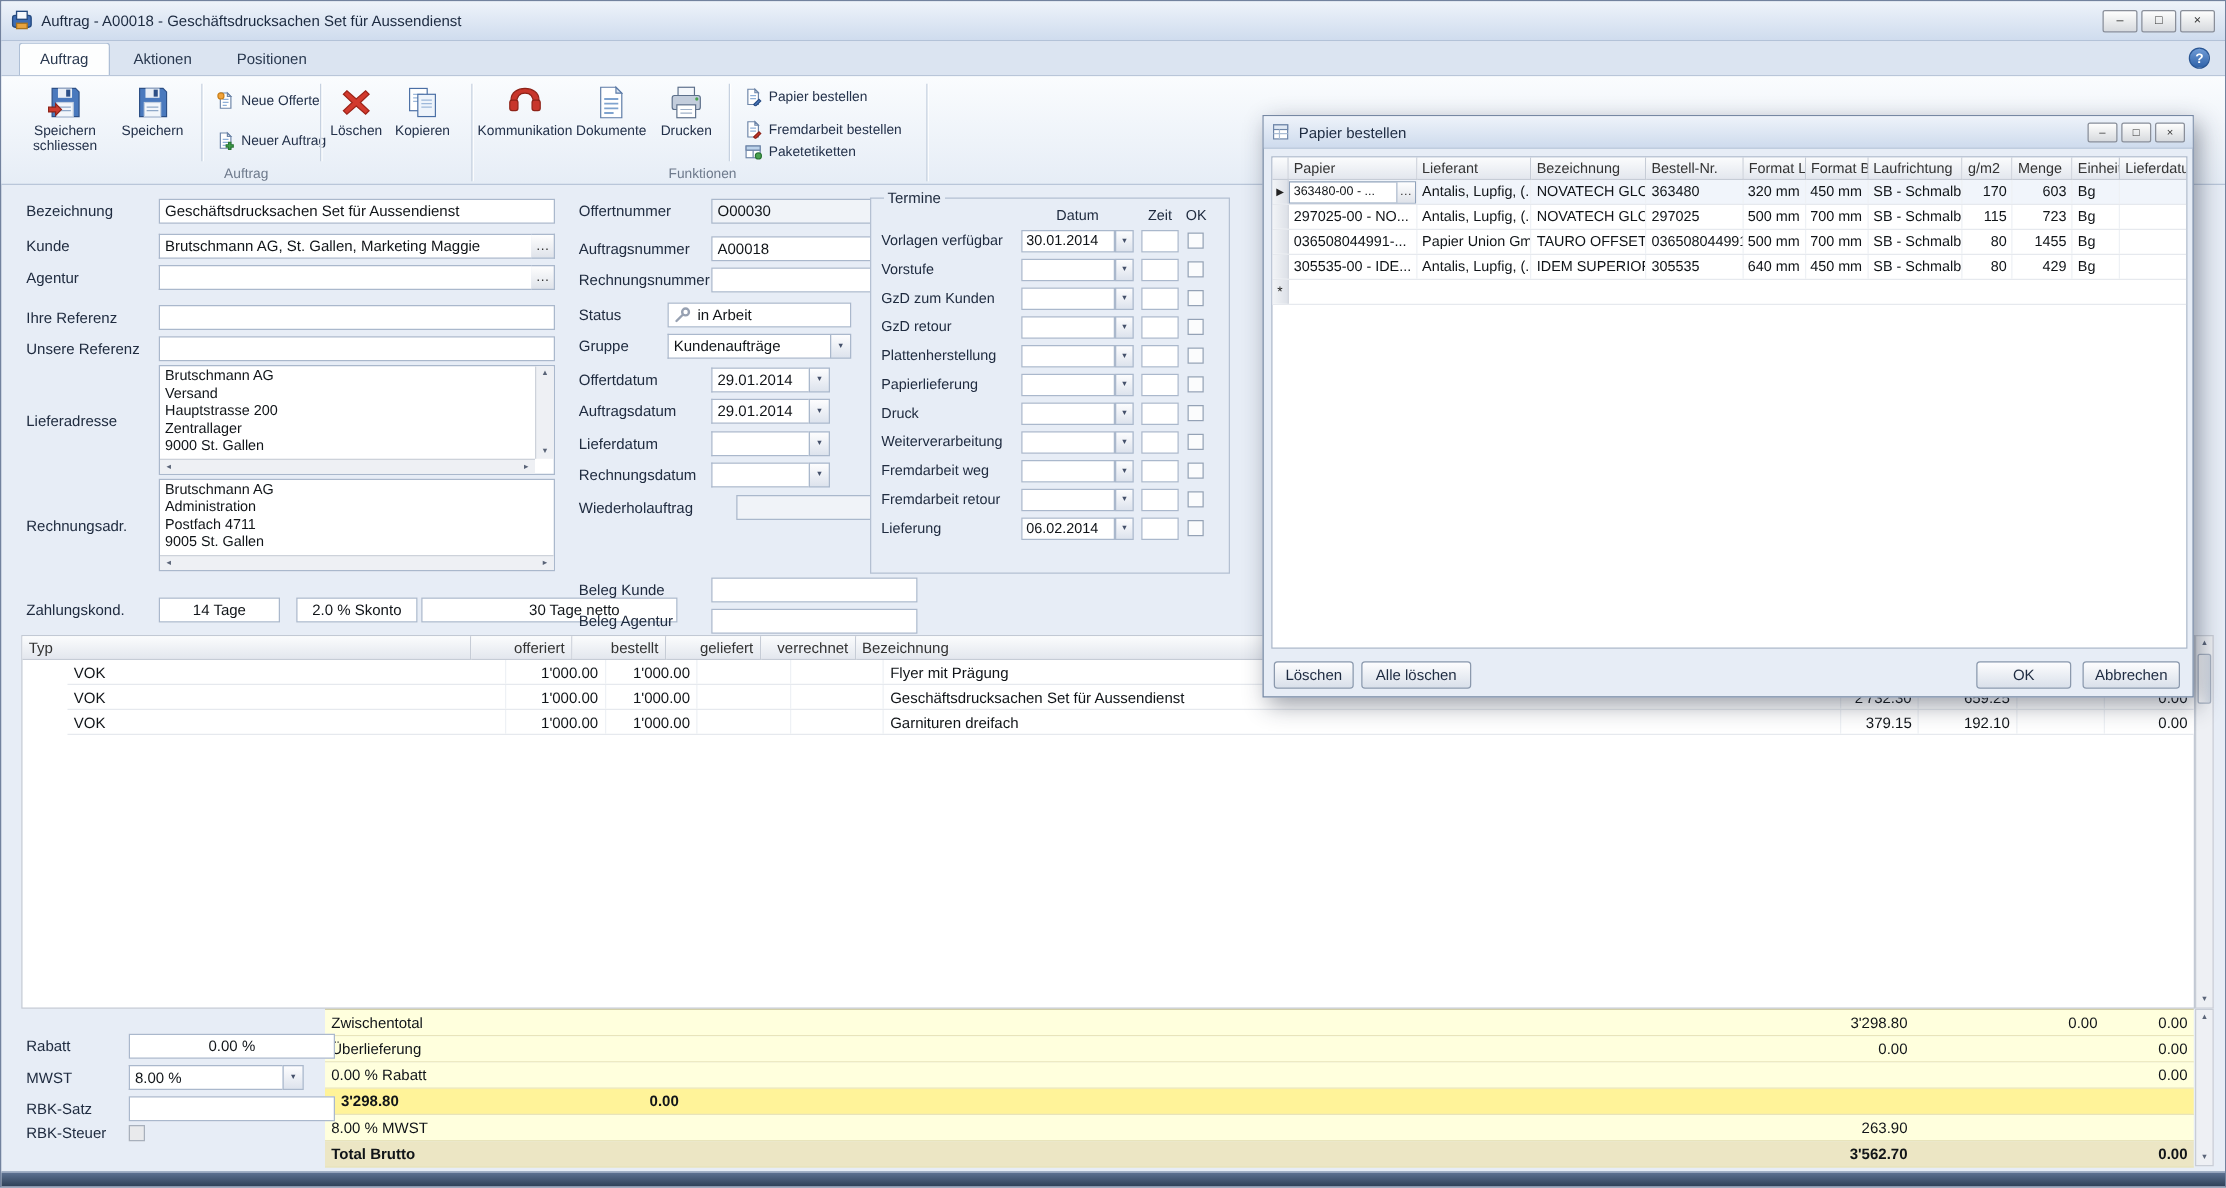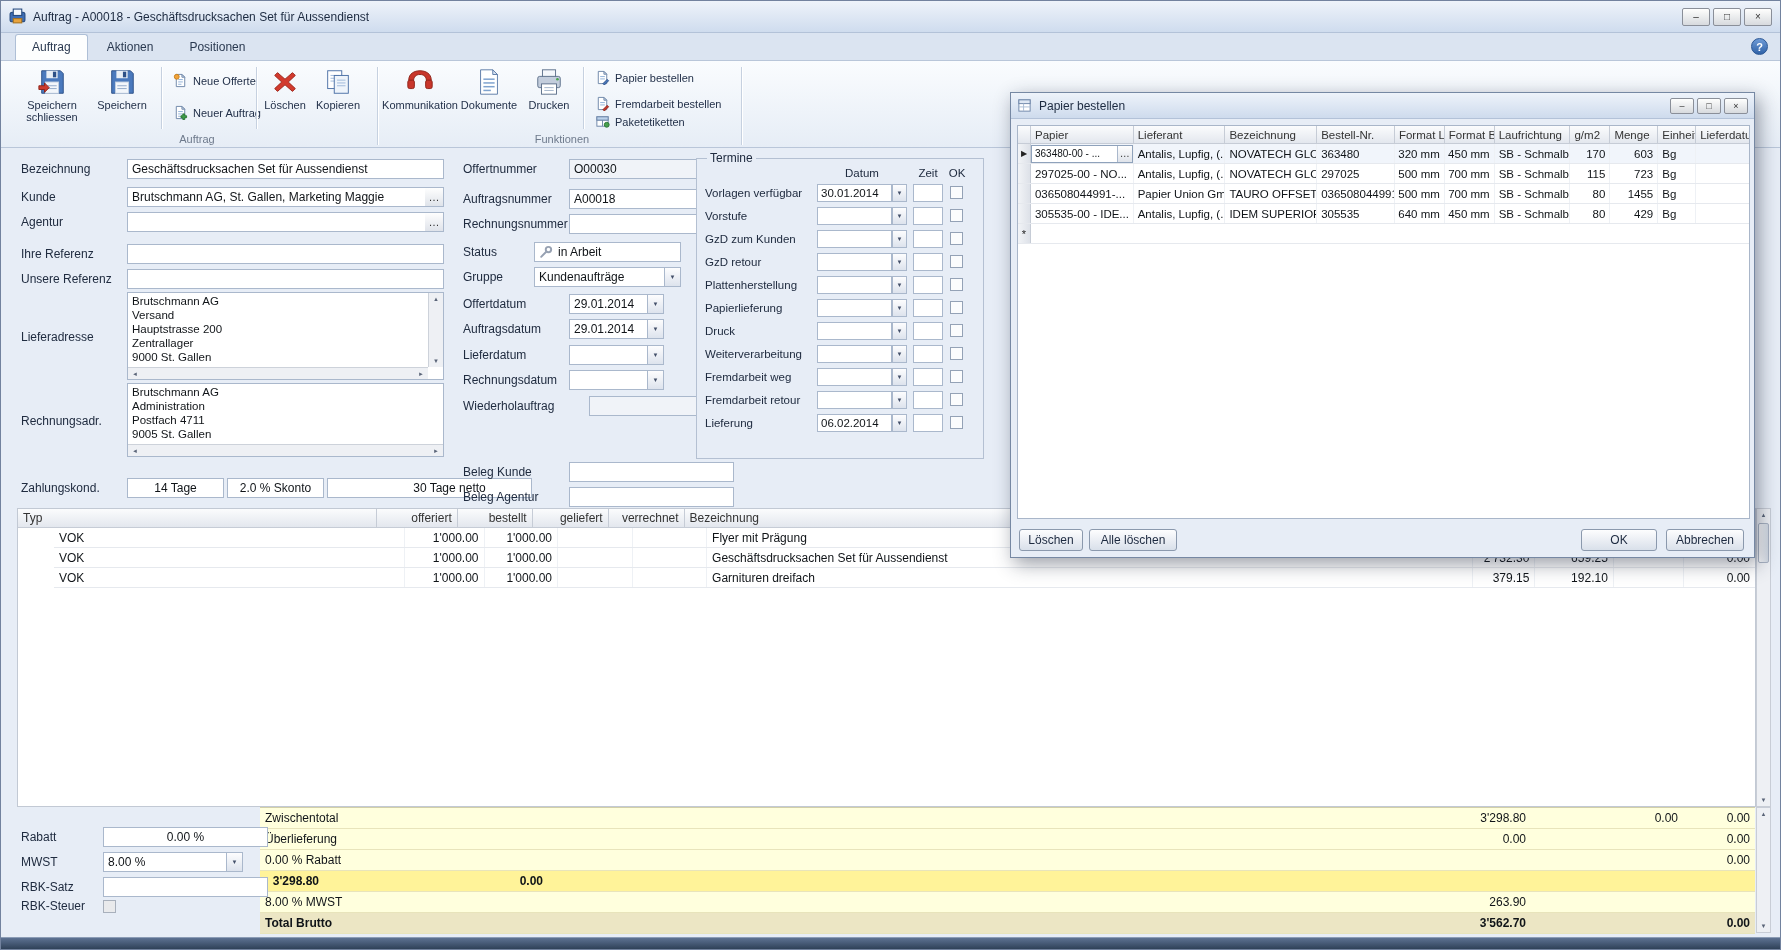--- a/index.html
+++ b/index.html
@@ -342,21 +342,21 @@
       <div class="sbh full">
         <div class="sbtn">◄</div>
         <div class="sbtn">►</div>
       </div>
     </div>
   </div>
 
   <div class="frow abs" style="left:20px;top:477px;width:423px">
     <div class="flabel" style="width:106px">Zahlungskond.</div>
     <input class="tfield ra" style="width: 97px;" value="14 Tage">
-    <input class="tfield ra" style="width: 97px; margin-left: 3px;" value="2.0 % Skonto">
+    <input class="tfield ra" style="width: 97px; margin-left: 13px;" value="2.0 % Skonto">
     <input class="tfield ra" style="flex: 1 1 0%; margin-left: 3px; padding-left: 44px;" value="30 Tage netto">
   </div>
 
   <div class="frow abs" style="left:462px;top:158px;width:218px">
     <div class="flabel" style="width:106px">Offertnummer</div>
     <input class="tfield ro" style="flex: 1 1 0%;" value="O00030">
   </div>
   <div class="frow abs" style="left:462px;top:188px;width:218px">
     <div class="flabel" style="width:106px">Auftragsnummer</div>
     <input class="tfield" style="flex: 1 1 0%;" value="A00018">

